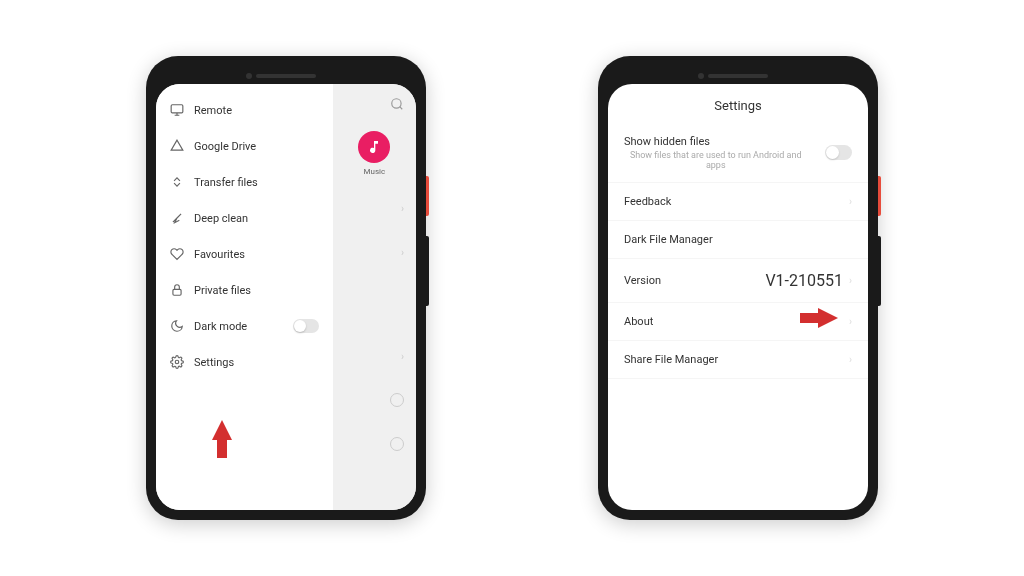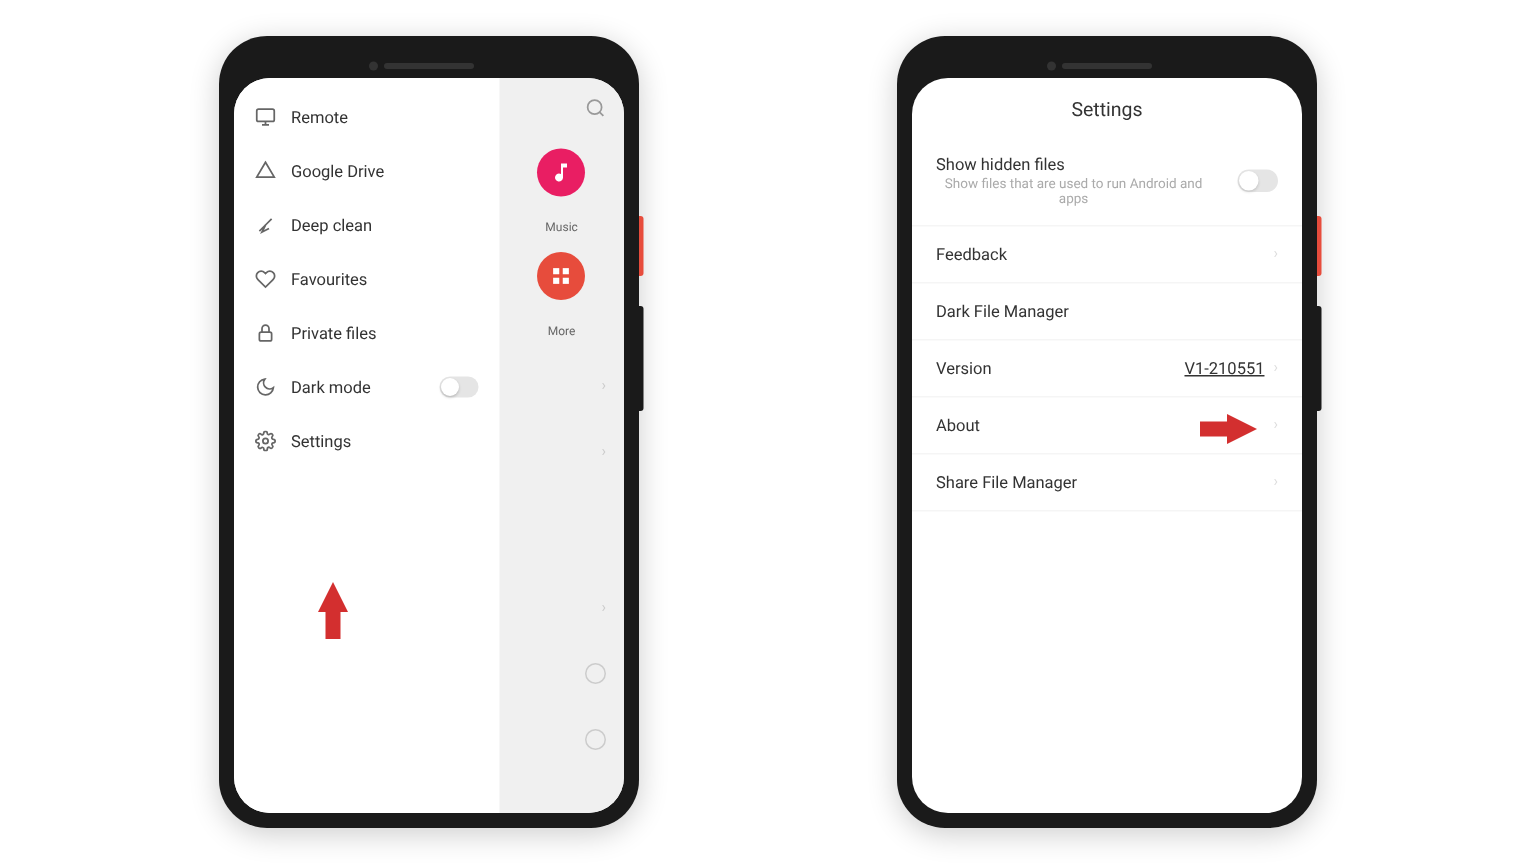--- a/index.html
+++ b/index.html
@@ -1,49 +1,49 @@
 <!DOCTYPE html>
 <html><head>
   <meta charset="utf-8">
   <style>
     * { margin: 0; padding: 0; box-sizing: border-box; font-family: -apple-system, BlinkMacSystemFont, 'Segoe UI', Roboto, sans-serif; }
     body { width: 1024px; height: 576px; background: #fff; display: flex; justify-content: space-around; align-items: center; padding: 20px 60px; }
     
-    .phone-frame { width: 280px; height: 528px; background: #1a1a1a; border-radius: 32px; padding: 10px; position: relative; box-shadow: 0 4px 20px rgba(0,0,0,0.2); }
+    .phone-frame { width: 280px; height: 464px; background: #1a1a1a; border-radius: 32px; padding: 10px; position: relative; box-shadow: 0 4px 20px rgba(0,0,0,0.2); }
     .phone-frame::before { content: ''; position: absolute; top: 18px; left: 50%; transform: translateX(-50%); width: 60px; height: 4px; background: #333; border-radius: 2px; }
     .phone-frame::after { content: ''; position: absolute; top: 17px; left: calc(50% - 40px); width: 6px; height: 6px; background: #333; border-radius: 50%; }
     .power-btn { position: absolute; right: -3px; top: 120px; width: 3px; height: 40px; background: #e74c3c; border-radius: 0 2px 2px 0; }
     .vol-btn { position: absolute; right: -3px; top: 180px; width: 3px; height: 70px; background: #1a1a1a; border-radius: 0 2px 2px 0; }
     .screen { width: 100%; height: 100%; background: #fff; border-radius: 24px; overflow: hidden; margin-top: 18px; height: calc(100% - 18px); position: relative; }
     
     
     .p1-content { display: flex; width: 100%; height: 100%; }
     .drawer { width: 68%; background: #fff; padding: 8px 0; }
     .drawer-item { display: flex; align-items: center; padding: 11px 14px; font-size: 11px; color: #333; cursor: pointer; }
     .drawer-icon { width: 14px; height: 14px; margin-right: 10px; display: flex; align-items: center; justify-content: center; color: #666; }
     .drawer-toggle { margin-left: auto; width: 26px; height: 14px; background: #e5e5e5; border-radius: 7px; position: relative; }
     .drawer-toggle::after { content: ''; position: absolute; left: 1px; top: 1px; width: 12px; height: 12px; background: #fff; border-radius: 50%; box-shadow: 0 1px 2px rgba(0,0,0,0.2); }
     
     .home-partial { width: 32%; background: #f0f0f0; padding: 8px 4px; }
     .search-icon-top { text-align: right; padding: 4px 8px; color: #999; }
-    .app-tile { display: flex; flex-direction: column; align-items: center; margin: 12px 0; gap: 12px; }
+    .app-tile { display: flex; flex-direction: column; align-items: center; margin: 12px 0; }
     .app-circle { width: 32px; height: 32px; border-radius: 50%; display: flex; align-items: center; justify-content: center; color: #fff; }
     .music-bg { background: #e91e63; }
     .more-bg { background: #e74c3c; }
     .app-label { font-size: 8px; color: #666; margin-top: 4px; }
     .gray-row { height: 40px; display: flex; align-items: center; justify-content: flex-end; padding-right: 8px; margin-top: 4px; }
     .chevron { color: #ccc; font-size: 10px; }
     .radio-circle { width: 14px; height: 14px; border: 1.5px solid #ccc; border-radius: 50%; }
     
     
     .p2-header { text-align: center; padding: 14px 0 10px; font-size: 13px; color: #333; }
     .setting-row { padding: 12px 16px; border-bottom: 1px solid #f5f5f5; display: flex; align-items: center; justify-content: space-between; cursor: pointer; gap: 18px; }
     .setting-title { font-size: 11px; color: #333; }
     .setting-sub { font-size: 9px; color: #aaa; margin-top: 2px; text-align: center; }
-    .setting-value { font-size: 11px; color: #333; text-decoration: underline; }
+    .setting-value { font-size: 16px; color: #333; }
     .setting-chevron { color: #ddd; font-size: 10px; margin-left: 6px; }
     .toggle-off { width: 28px; height: 15px; background: #e5e5e5; border-radius: 8px; position: relative; }
     .toggle-off::after { content: ''; position: absolute; left: 1px; top: 1px; width: 13px; height: 13px; background: #fff; border-radius: 50%; box-shadow: 0 1px 2px rgba(0,0,0,0.15); }
     
     
     .arrow { position: absolute; z-index: 10; }
     .arrow-up { width: 0; height: 0; border-left: 10px solid transparent; border-right: 10px solid transparent; border-bottom: 20px solid #d32f2f; position: relative; }
     .arrow-up::after { content: ''; position: absolute; top: 18px; left: -5px; width: 10px; height: 20px; background: #d32f2f; }
     .arrow-right { width: 0; height: 0; border-top: 10px solid transparent; border-bottom: 10px solid transparent; border-left: 20px solid #d32f2f; position: relative; }
     .arrow-right::before { content: ''; position: absolute; top: -5px; left: -38px; width: 20px; height: 10px; background: #d32f2f; }
@@ -67,20 +67,28 @@
             </span>
           <span>Remote</span>
         </div>
         <div class="drawer-item">
           <span class="drawer-icon">
               <svg width="14" height="14" viewBox="0 0 24 24" fill="none" stroke="currentColor" stroke-width="2">
                 <path d="M12 2L2 19h20L12 2z"></path>
               </svg>
             </span>
           <span>Google Drive</span>
+        </div>
+        <div class="drawer-item">
+          <span class="drawer-icon">
+              <svg width="14" height="14" viewBox="0 0 24 24" fill="none" stroke="currentColor" stroke-width="2">
+                <path d="M7 10l5-5 5 5M7 14l5 5 5-5"></path>
+              </svg>
+            </span>
+          <span>Transfer files</span>
         </div>
         <div class="drawer-item">
           <span class="drawer-icon">
               <svg width="14" height="14" viewBox="0 0 24 24" fill="none" stroke="currentColor" stroke-width="2">
                 <path d="M19 5l-7 7M5 19l7-7M12 12l-4 8 8-4"></path>
               </svg>
             </span>
           <span>Deep clean</span>
         </div>
         <div class="drawer-item">
@@ -125,31 +133,20 @@
               <line x1="21" y1="21" x2="16.65" y2="16.65"></line>
             </svg></div>
         <div class="app-tile">
           <div class="app-circle music-bg">
               <svg width="16" height="16" viewBox="0 0 24 24" fill="#fff">
                 <path d="M12 3v10.55A4 4 0 1 0 14 17V7h4V3z"></path>
               </svg>
             </div>
           <span class="app-label">Music</span>
         </div>
-        <div class="app-tile">
-          <div class="app-circle more-bg">
-              <svg width="14" height="14" viewBox="0 0 24 24" fill="#fff">
-                <rect x="3" y="3" width="7" height="7"></rect>
-                <rect x="14" y="3" width="7" height="7"></rect>
-                <rect x="3" y="14" width="7" height="7"></rect>
-                <rect x="14" y="14" width="7" height="7"></rect>
-              </svg>
-            </div>
-          <span class="app-label">More</span>
-        </div>
         <div class="gray-row">
             <span class="chevron">›</span>
           </div>
         <div class="gray-row">
             <span class="chevron">›</span>
           </div>
         <div style="height:60px"></div>
         <div class="gray-row">
             <span class="chevron">›</span>
           </div>

